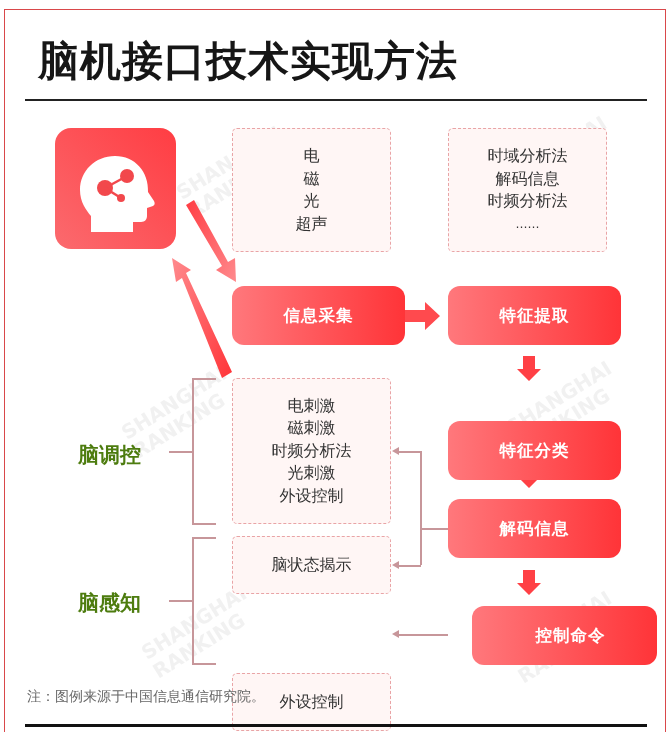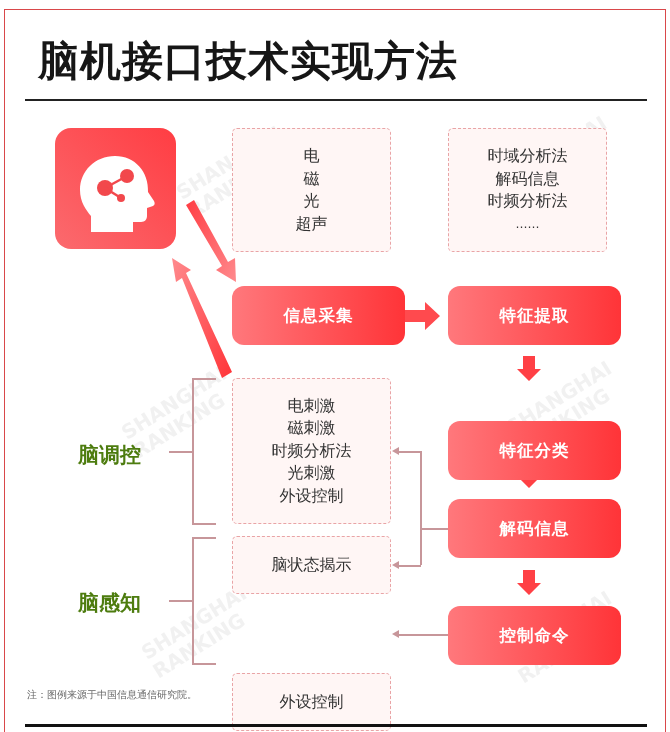--- a/index.html
+++ b/index.html
@@ -7,21 +7,21 @@
   .frame{position:absolute;left:4px;top:9px;width:662px;height:730px;border:1px solid #d9474a;box-sizing:border-box;background:#fff;}
   .title{position:absolute;left:38px;top:34px;font-size:41px;font-weight:bold;color:#161616;letter-spacing:1px;}
   .rule-top{position:absolute;left:25px;top:99px;width:622px;height:2px;background:#222;}
   .rule-bottom{position:absolute;left:25px;top:724px;width:622px;height:3px;background:#111;}
   .brain-tile{position:absolute;left:55px;top:128px;width:121px;height:121px;border-radius:16px;background:linear-gradient(225deg,#ff3d43 0%,#fb6a6e 100%);}
   .dashed{position:absolute;border:1.5px dashed #e9a4a6;border-radius:5px;background:#fff6f5;box-sizing:border-box;display:flex;flex-direction:column;align-items:center;justify-content:center;color:#333;font-size:16px;line-height:22.5px;}
   .dashed span{display:block;text-align:center;}
   .redbox{position:absolute;width:173px;height:59px;border-radius:12px;background:linear-gradient(90deg,#ff787c 0%,#ff3438 100%);color:#fff;font-size:16.5px;font-weight:bold;display:flex;align-items:center;justify-content:center;letter-spacing:1px;}
   .sidelabel{position:absolute;font-size:21px;font-weight:bold;color:#4d7c0f;}
   .line{position:absolute;background:#c7969a;}
-  .note{position:absolute;left:27px;top:688px;font-size:10px;color:#666;}
+  .note{position:absolute;left:27px;top:688px;font-size:14px;color:#666;}
   .wm{position:absolute;color:rgba(170,170,170,0.16);font-weight:bold;font-size:20px;transform:rotate(-32deg);line-height:22px;pointer-events:none;}
 </style>
 </head>
 <body>
 
 <div class="frame"></div>
 
 <div class="title">脑机接口技术实现方法</div>
 <div class="rule-top"></div>
 
@@ -85,21 +85,21 @@
   <span>时域分析法</span>
   <span>解码信息</span>
   <span>时频分析法</span>
   <span style="font-size:12px;">……</span>
 </div>
 
 <div class="redbox" style="left:232px;top:286px;">信息采集</div>
 <div class="redbox" style="left:448px;top:286px;">特征提取</div>
 <div class="redbox" style="left:448px;top:393px;margin-top:28px;">特征分类</div>
 <div class="redbox" style="left:448px;top:499px;font-family:Liberation Serif, serif;">解码信息</div>
-<div class="redbox" style="left:448px;top:606px;">控制命令</div>
+<div class="redbox" style="left:472px;top:606px;padding-left:12px;">控制命令</div>
 
 <div class="dashed" style="left:232px;top:378px;width:159px;height:146px;align-items:center;">
   <span>电刺激</span>
   <span>磁刺激</span>
   <span>时频分析法</span>
   <span>光刺激</span>
   <span>外设控制</span>
 </div>
 
 <div class="dashed" style="left:232px;top:536px;width:159px;height:58px;">

